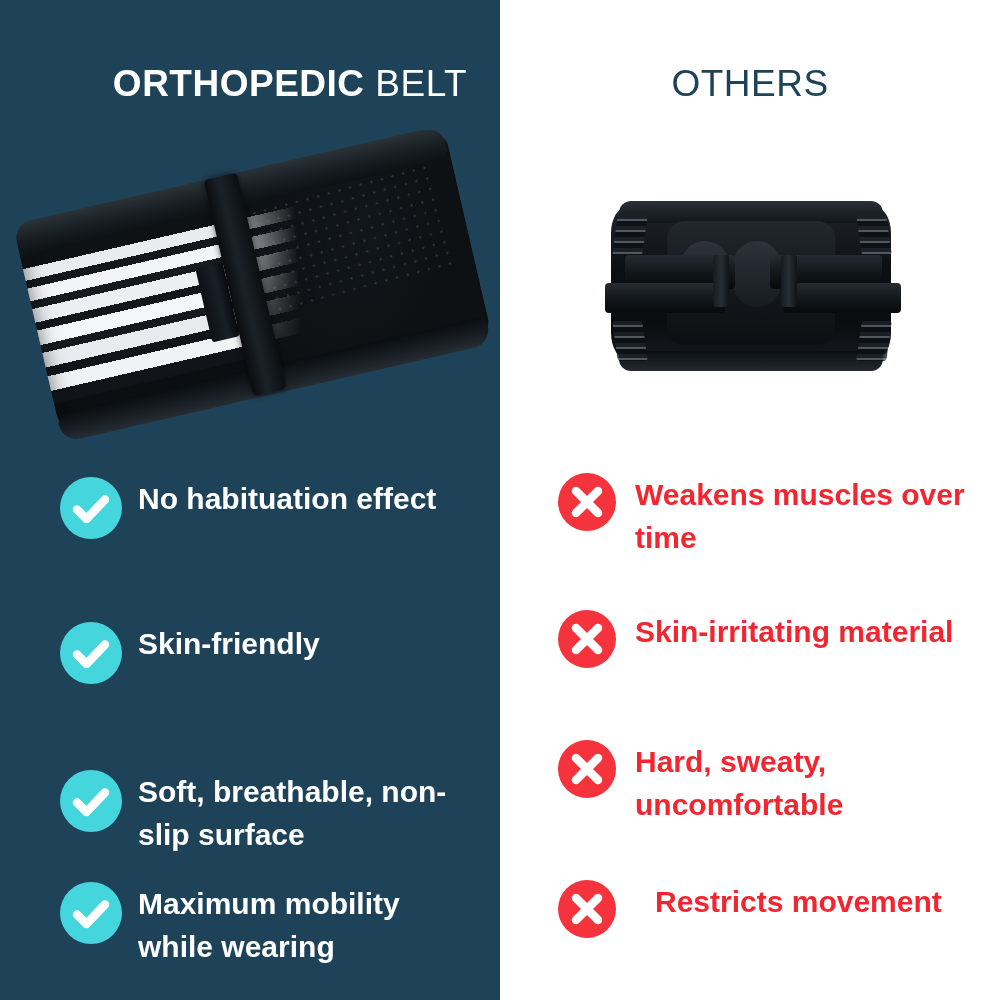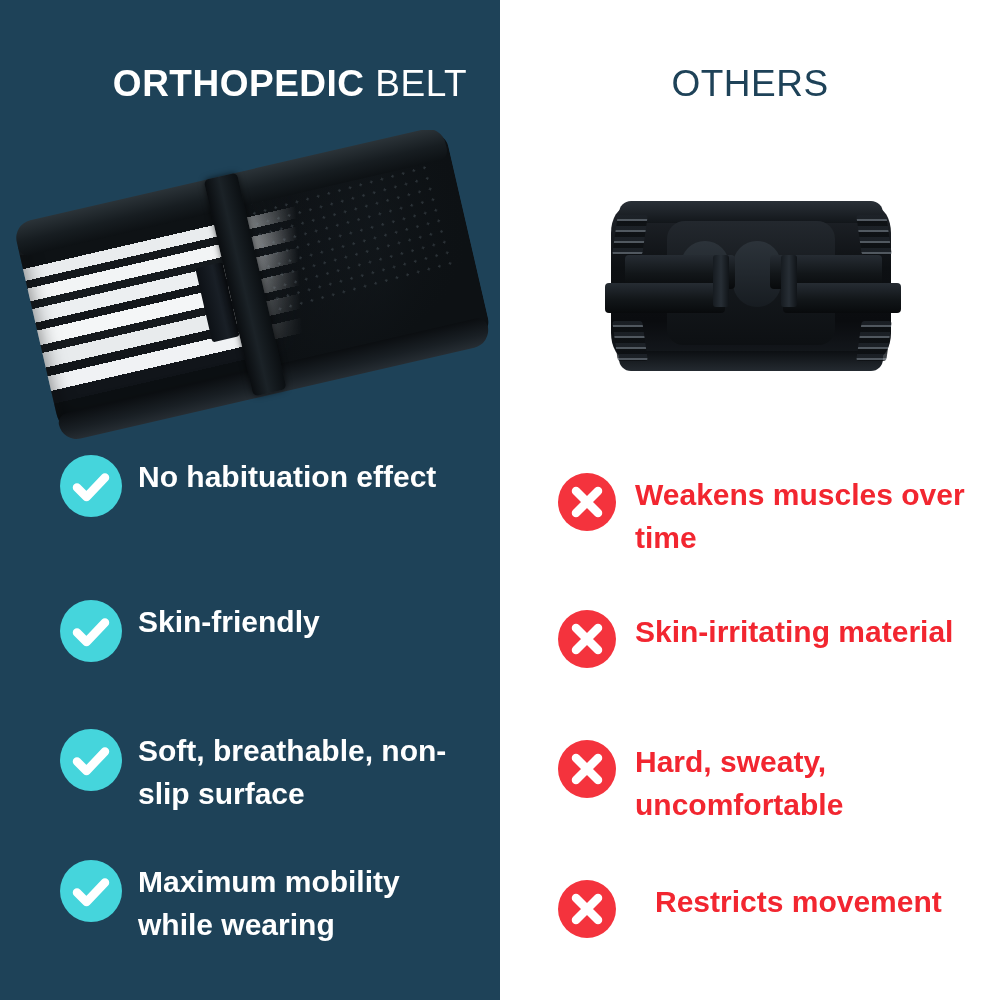--- a/index.html
+++ b/index.html
@@ -267,21 +267,21 @@
     top: 455px;
   }
   .list-left { left: 0; width: 500px; }
   .list-right { left: 500px; width: 500px; }
 
   .feature-item {
     position: absolute;
     display: flex;
     align-items: flex-start;
   }
-  .list-left .feature-item  { left: 60px; width: 420px; }
+  .list-left .feature-item  { left: 60px; width: 420px; margin-top: 22px; }
   .list-right .feature-item { left: 58px; width: 430px; }
 
   .icon-badge {
     flex: 0 0 auto;
     border-radius: 50%;
     position: relative;
   }
   .icon-check {
     width: 62px;
     height: 62px;
@@ -353,21 +353,21 @@
 
     <div class="feature-item" style="top:145px;text-align:right;">
       <span class="icon-badge icon-check">
         <svg viewBox="0 0 62 62" aria-hidden="true">
           <path d="M17 32.5 L26.5 42 L45 22.5" fill="none" stroke="#ffffff" stroke-width="8.5" stroke-linecap="round" stroke-linejoin="round"></path>
         </svg>
       </span>
       <span class="feature-text">Skin-friendly</span>
     </div>
 
-    <div class="feature-item" style="top:274px;">
+    <div class="feature-item" style="top:293px;">
       <span class="icon-badge icon-check">
         <svg viewBox="0 0 62 62" aria-hidden="true">
           <path d="M17 32.5 L26.5 42 L45 22.5" fill="none" stroke="#ffffff" stroke-width="8.5" stroke-linecap="round" stroke-linejoin="round"></path>
         </svg>
       </span>
       <span class="feature-text">Soft, breathable, non-slip surface</span>
     </div>
 
     <div class="feature-item" style="top:405px;">
       <span class="icon-badge icon-check">

